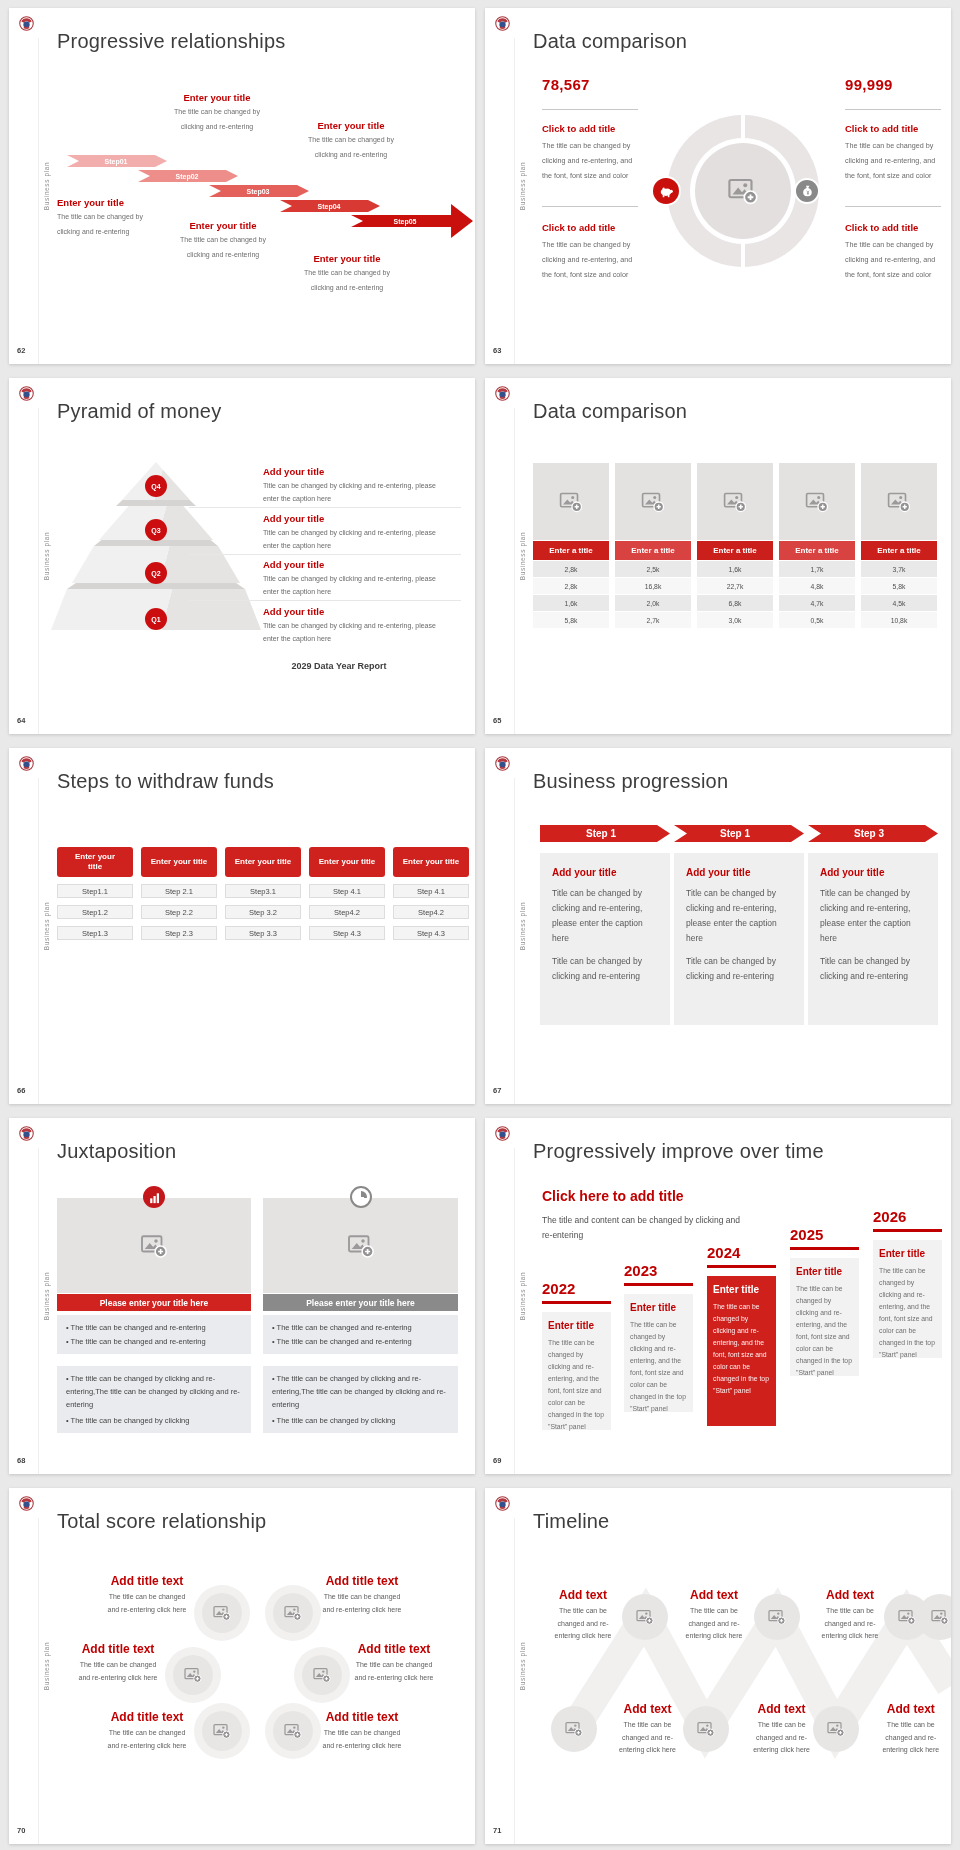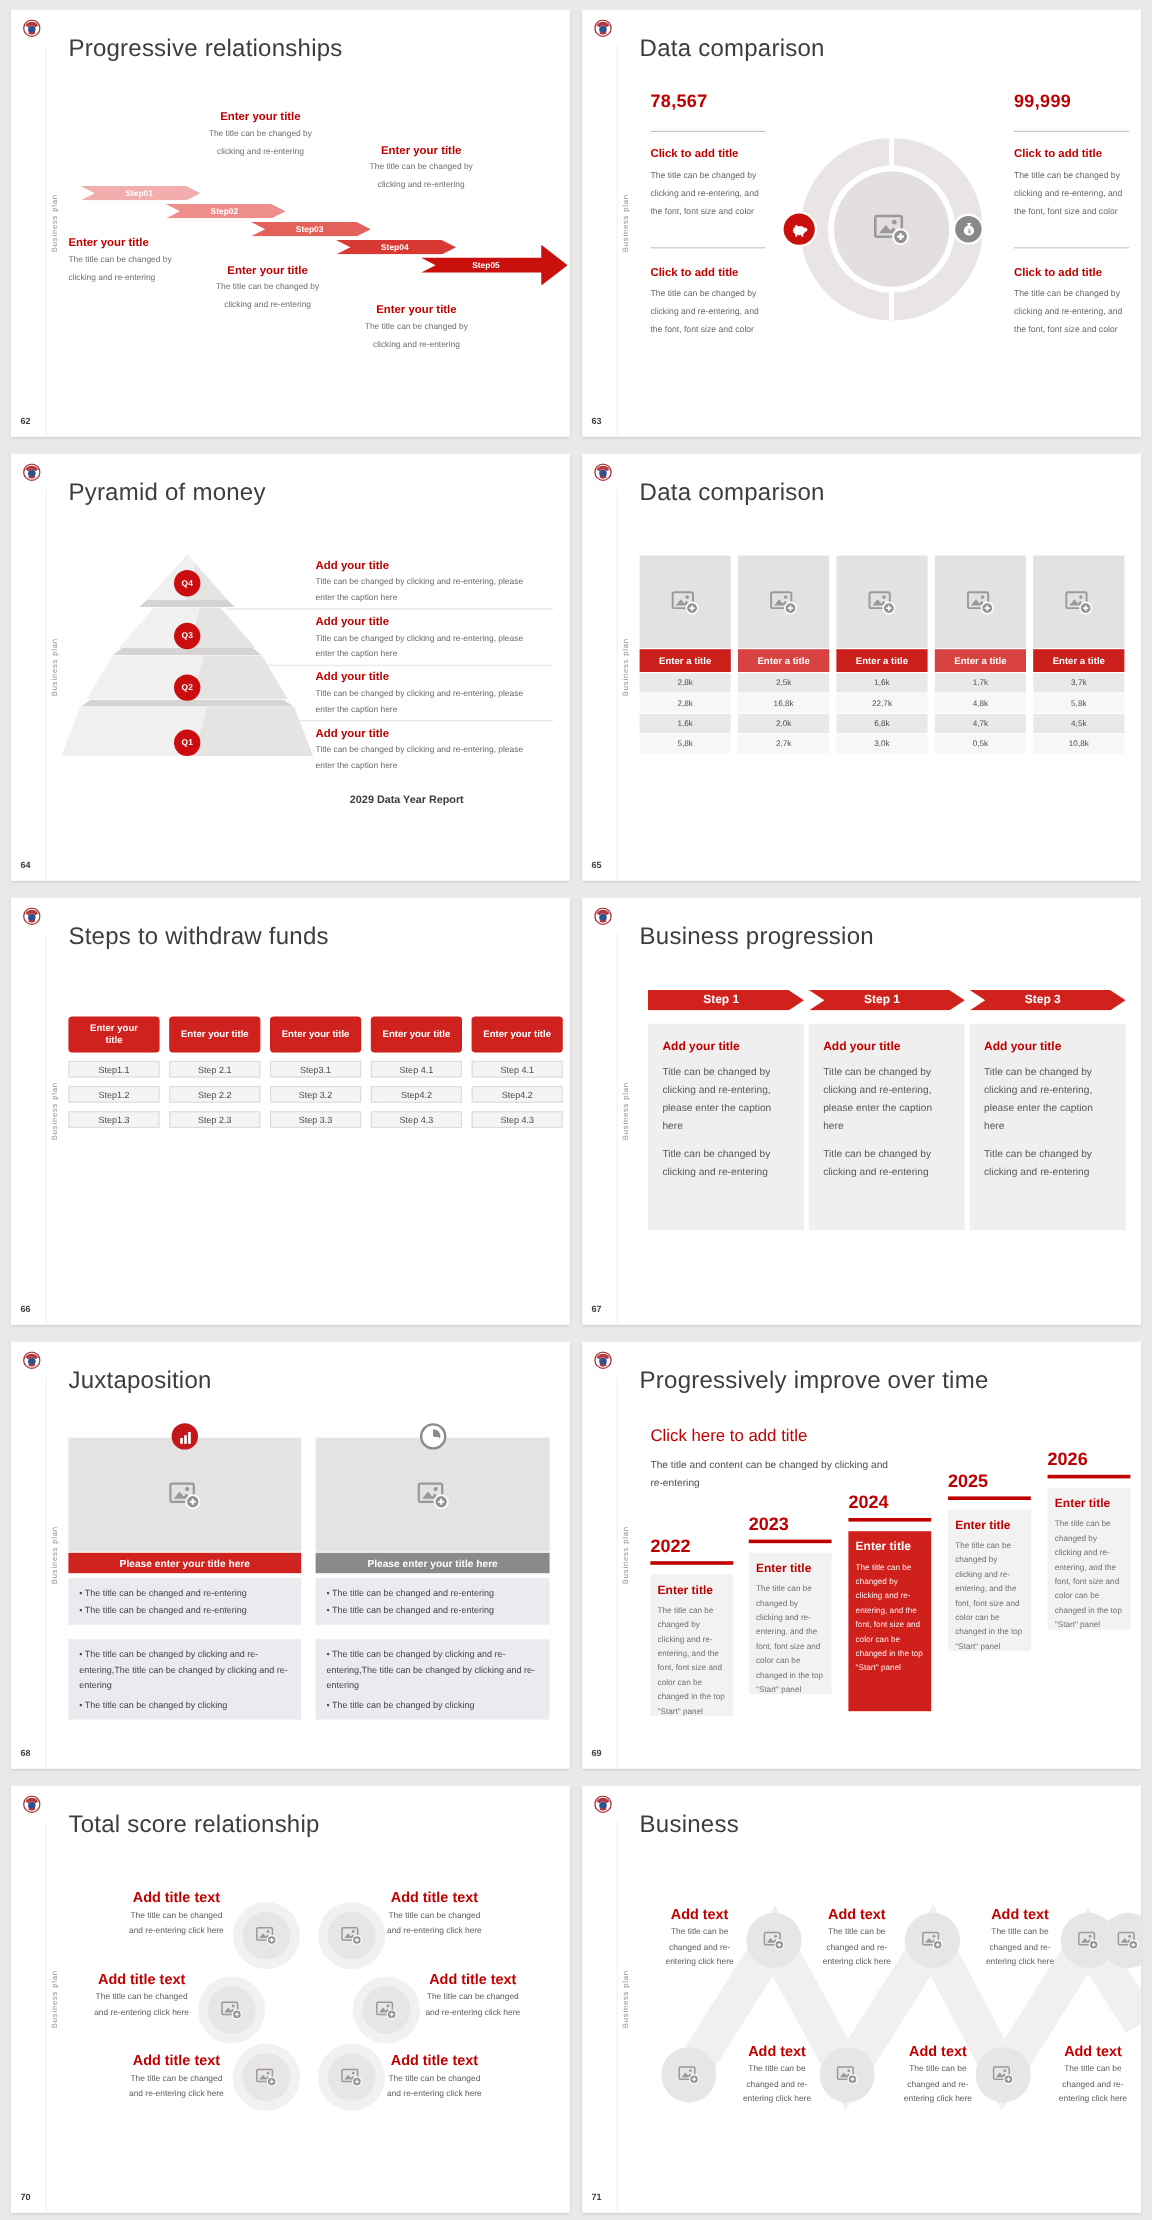--- a/index.html
+++ b/index.html
@@ -64,21 +64,21 @@
   
   .y69{position:absolute;width:69px}
   .y69 .yr{font-size:15px;font-weight:bold;color:#c00000}
   .y69 .yline{height:2.5px;background:#c00000;margin-top:4px}
   .ybox{margin-top:8px;background:#f3f2f2;padding:8px 6px}
   .ybox .et{font-size:10px;font-weight:bold;color:#c00000}
   .ybox .yb{font-size:6.8px;color:#707070;line-height:12px;margin-top:6px}
   .ybox.redbox{background:#d0201c}
   .ybox.redbox .et{color:#fff}
   .ybox.redbox .yb{color:rgba(255,255,255,.93)}
-  .h69{position:absolute;left:57px;top:70px;font-size:14px;font-weight:normal;color:#c00000}
+  .h69{position:absolute;left:57px;top:70px;font-size:14px;font-weight:bold;color:#c00000}
   .s69{position:absolute;left:57px;top:95px;width:198px;font-size:8.5px;color:#4f4f4f;line-height:15px;text-align:justify}
   
   .pcirc{position:absolute;border-radius:50%;background:#e8e6e5;display:flex;align-items:center;justify-content:center}
   .petal{position:absolute;border-radius:50%;background:#f2f1f0}
   .tb .h{font-size:12px;font-weight:bold;color:#c00000}
   .tb .d{font-size:7px;color:#5e5e5e;line-height:12.5px;margin-top:3px}
   .tb{position:absolute;text-align:center}
 </style>
 </head>
 <body>
@@ -603,21 +603,21 @@
     </div>
   </div>
 
   <div class="slide">
     <svg class="logo" viewBox="0 0 20 20">
         <use href="#crest"></use>
       </svg>
     <div class="gline"></div>
     <div class="vlabel">Business plan</div>
     <div class="pagenum">71</div>
-    <div class="stitle">Business</div>
+    <div class="stitle">Timeline</div>
 
     <svg class="abs" style="left:0;top:0" width="466" height="356">
       <polyline points="89,241 160,129 220.8,241 291.7,129 351,241 421.7,129 466,198" fill="none" stroke="#f1f0ef" stroke-width="30"></polyline>
     </svg>
 
     <div class="pcirc" style="left:137px;top:106px;width:46px;height:46px">
         <svg width="20" height="20" viewBox="0 0 24 24">
           <use href="#imgph"></use>
         </svg>
       </div>

